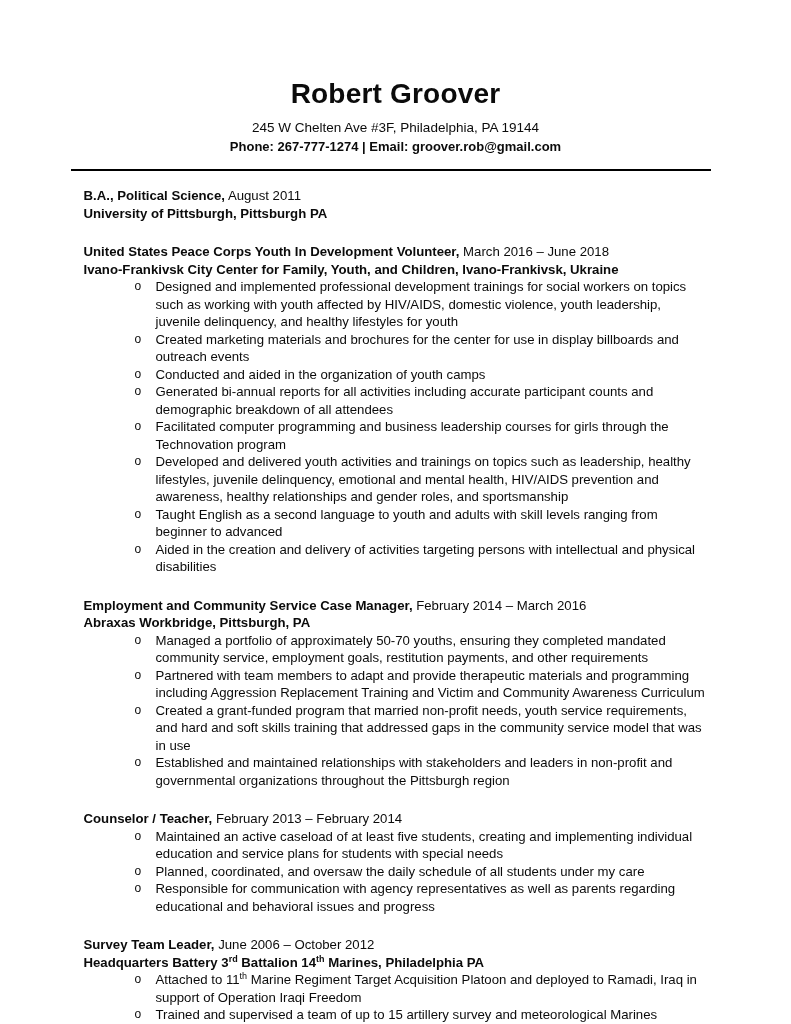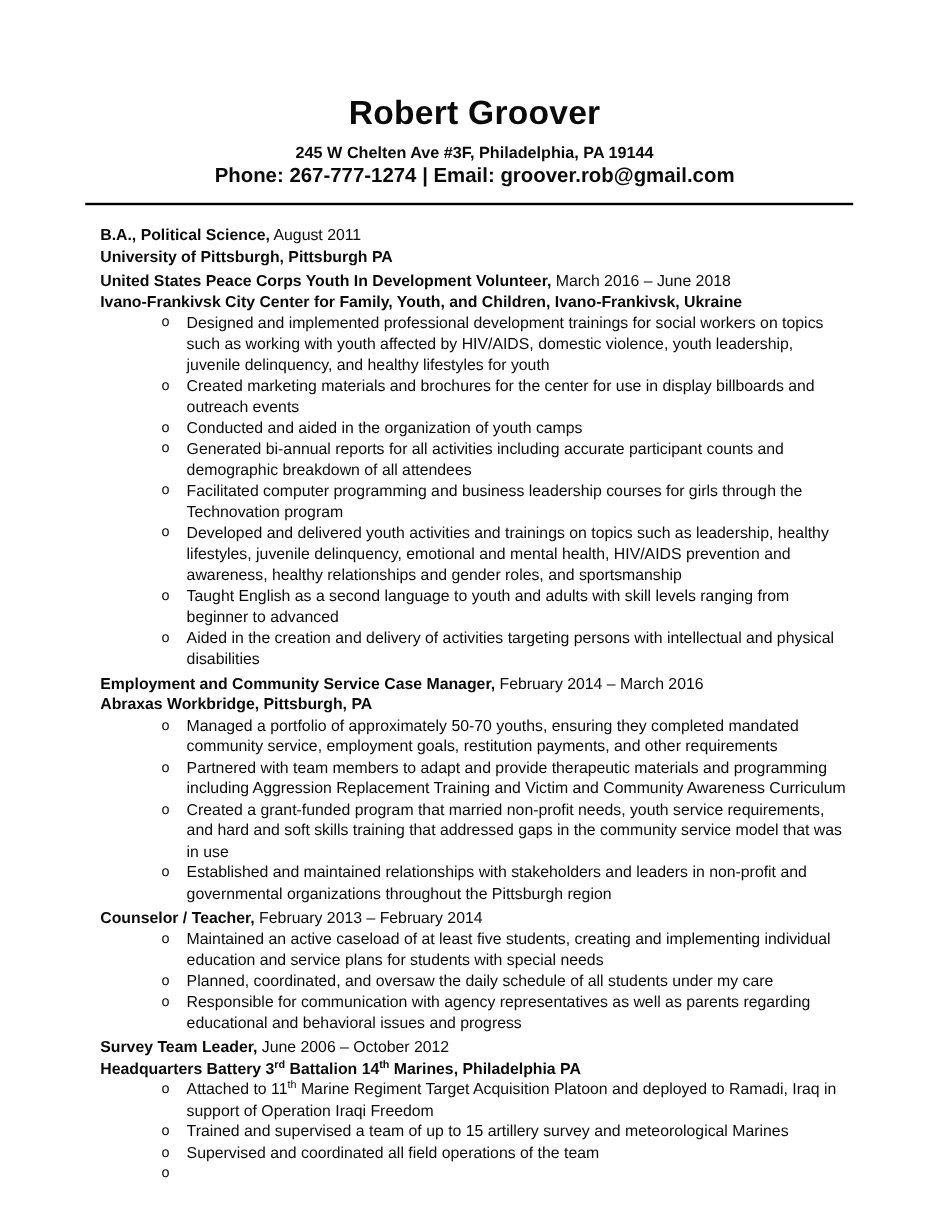--- a/index.html
+++ b/index.html
@@ -25,41 +25,41 @@
   .person-name {
     font-size: 28px;
     font-weight: 700;
     line-height: 1.15;
     letter-spacing: 0.2px;
     margin: 0;
   }
   .person-address {
     margin-top: 8px;
     font-size: 13.5px;
-    font-weight: 700;
+    font-weight: 400;
     line-height: 19px;
     text-align: center;
   }
   .person-contact {
-    font-size: 17px;
+    font-size: 13px;
     font-weight: 700;
     line-height: 19px;
   }
   .header-rule {
     border: none;
     border-top: 2px solid #000000;
     margin: 13px 42px 0 32px;
   }
   .content {
     padding: 16px 46px 0 45px;
     font-size: 13.2px;
     line-height: 17.5px;
   }
   .section + .section {
-    margin-top: 3px;
+    margin-top: 21px;
   }
   .sec-heading {
     margin: 0;
   }
   .sec-title {
     font-weight: 700;
   }
   .sec-dates {
     font-weight: 400;
   }

